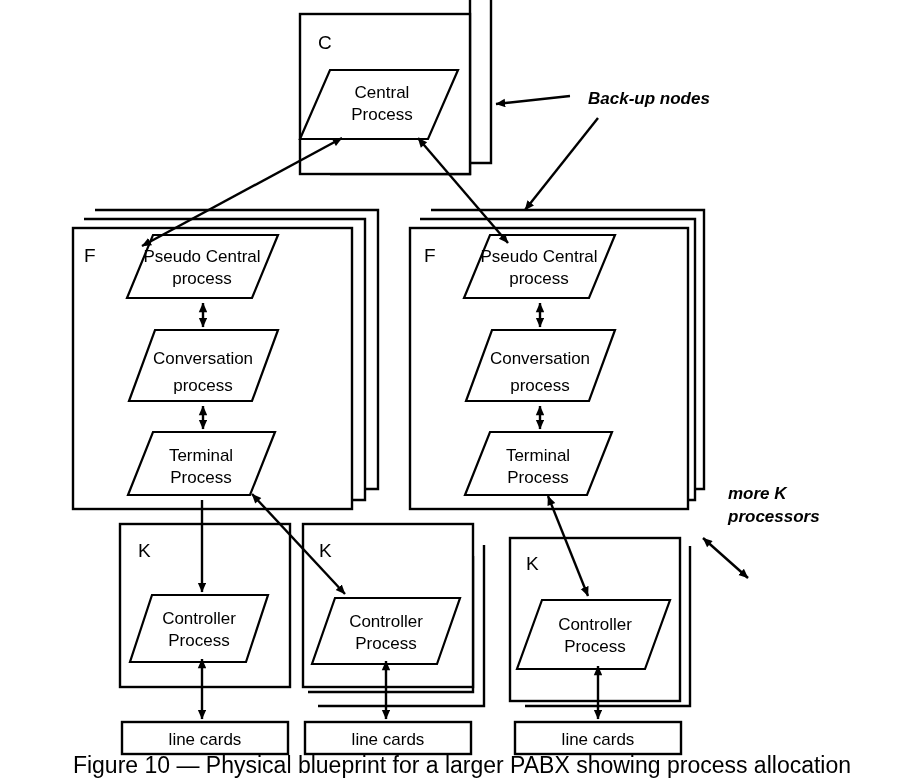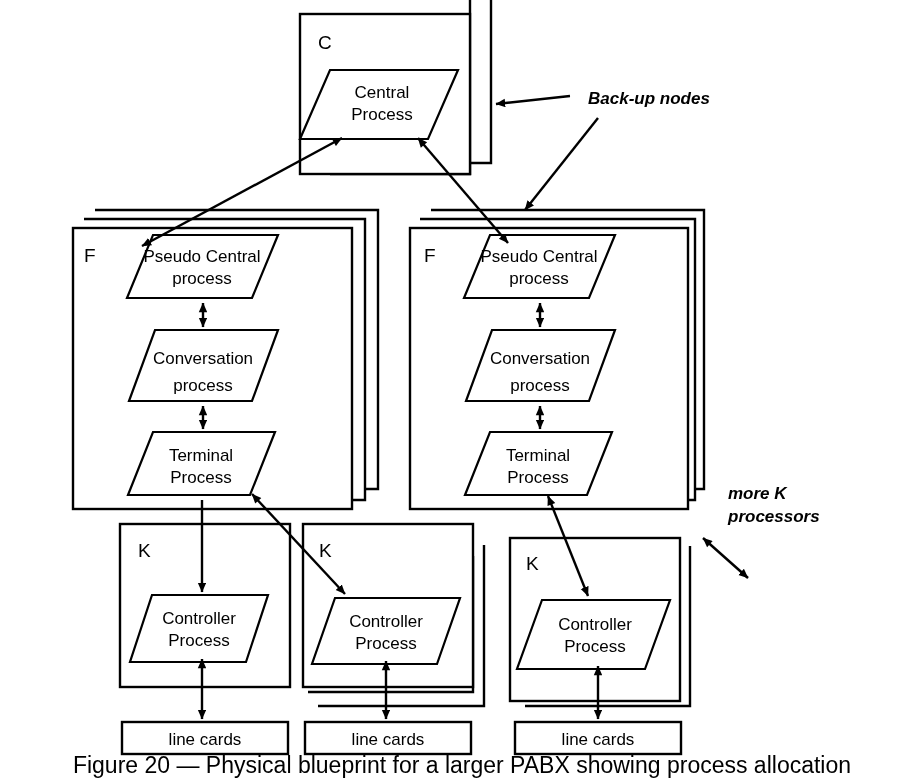--- a/index.html
+++ b/index.html
@@ -195,15 +195,15 @@
     <line class="conn" x1="598" y1="666" x2="598" y2="719" marker-start="url(#arrowStart)" marker-end="url(#arrowEnd)"></line>
     <rect class="box" x="515" y="722" width="166" height="32"></rect>
     <text class="linecard-text" x="598" y="745" text-anchor="middle">line cards</text>
 
     <line class="conn" x1="703" y1="538" x2="748" y2="578" marker-start="url(#arrowStart)" marker-end="url(#arrowEnd)"></line>
     <text class="annot-text" x="728" y="499">more K</text>
     <text class="annot-text" x="728" y="522">processors</text>
 
   </svg>
 
-  <div id="caption">Figure 20 — Physical blueprint for a larger PABX showing process allocation</div>
+  <div id="caption">Figure 10 — Physical blueprint for a larger PABX showing process allocation</div>
 
 </div>
 
 </body></html>

